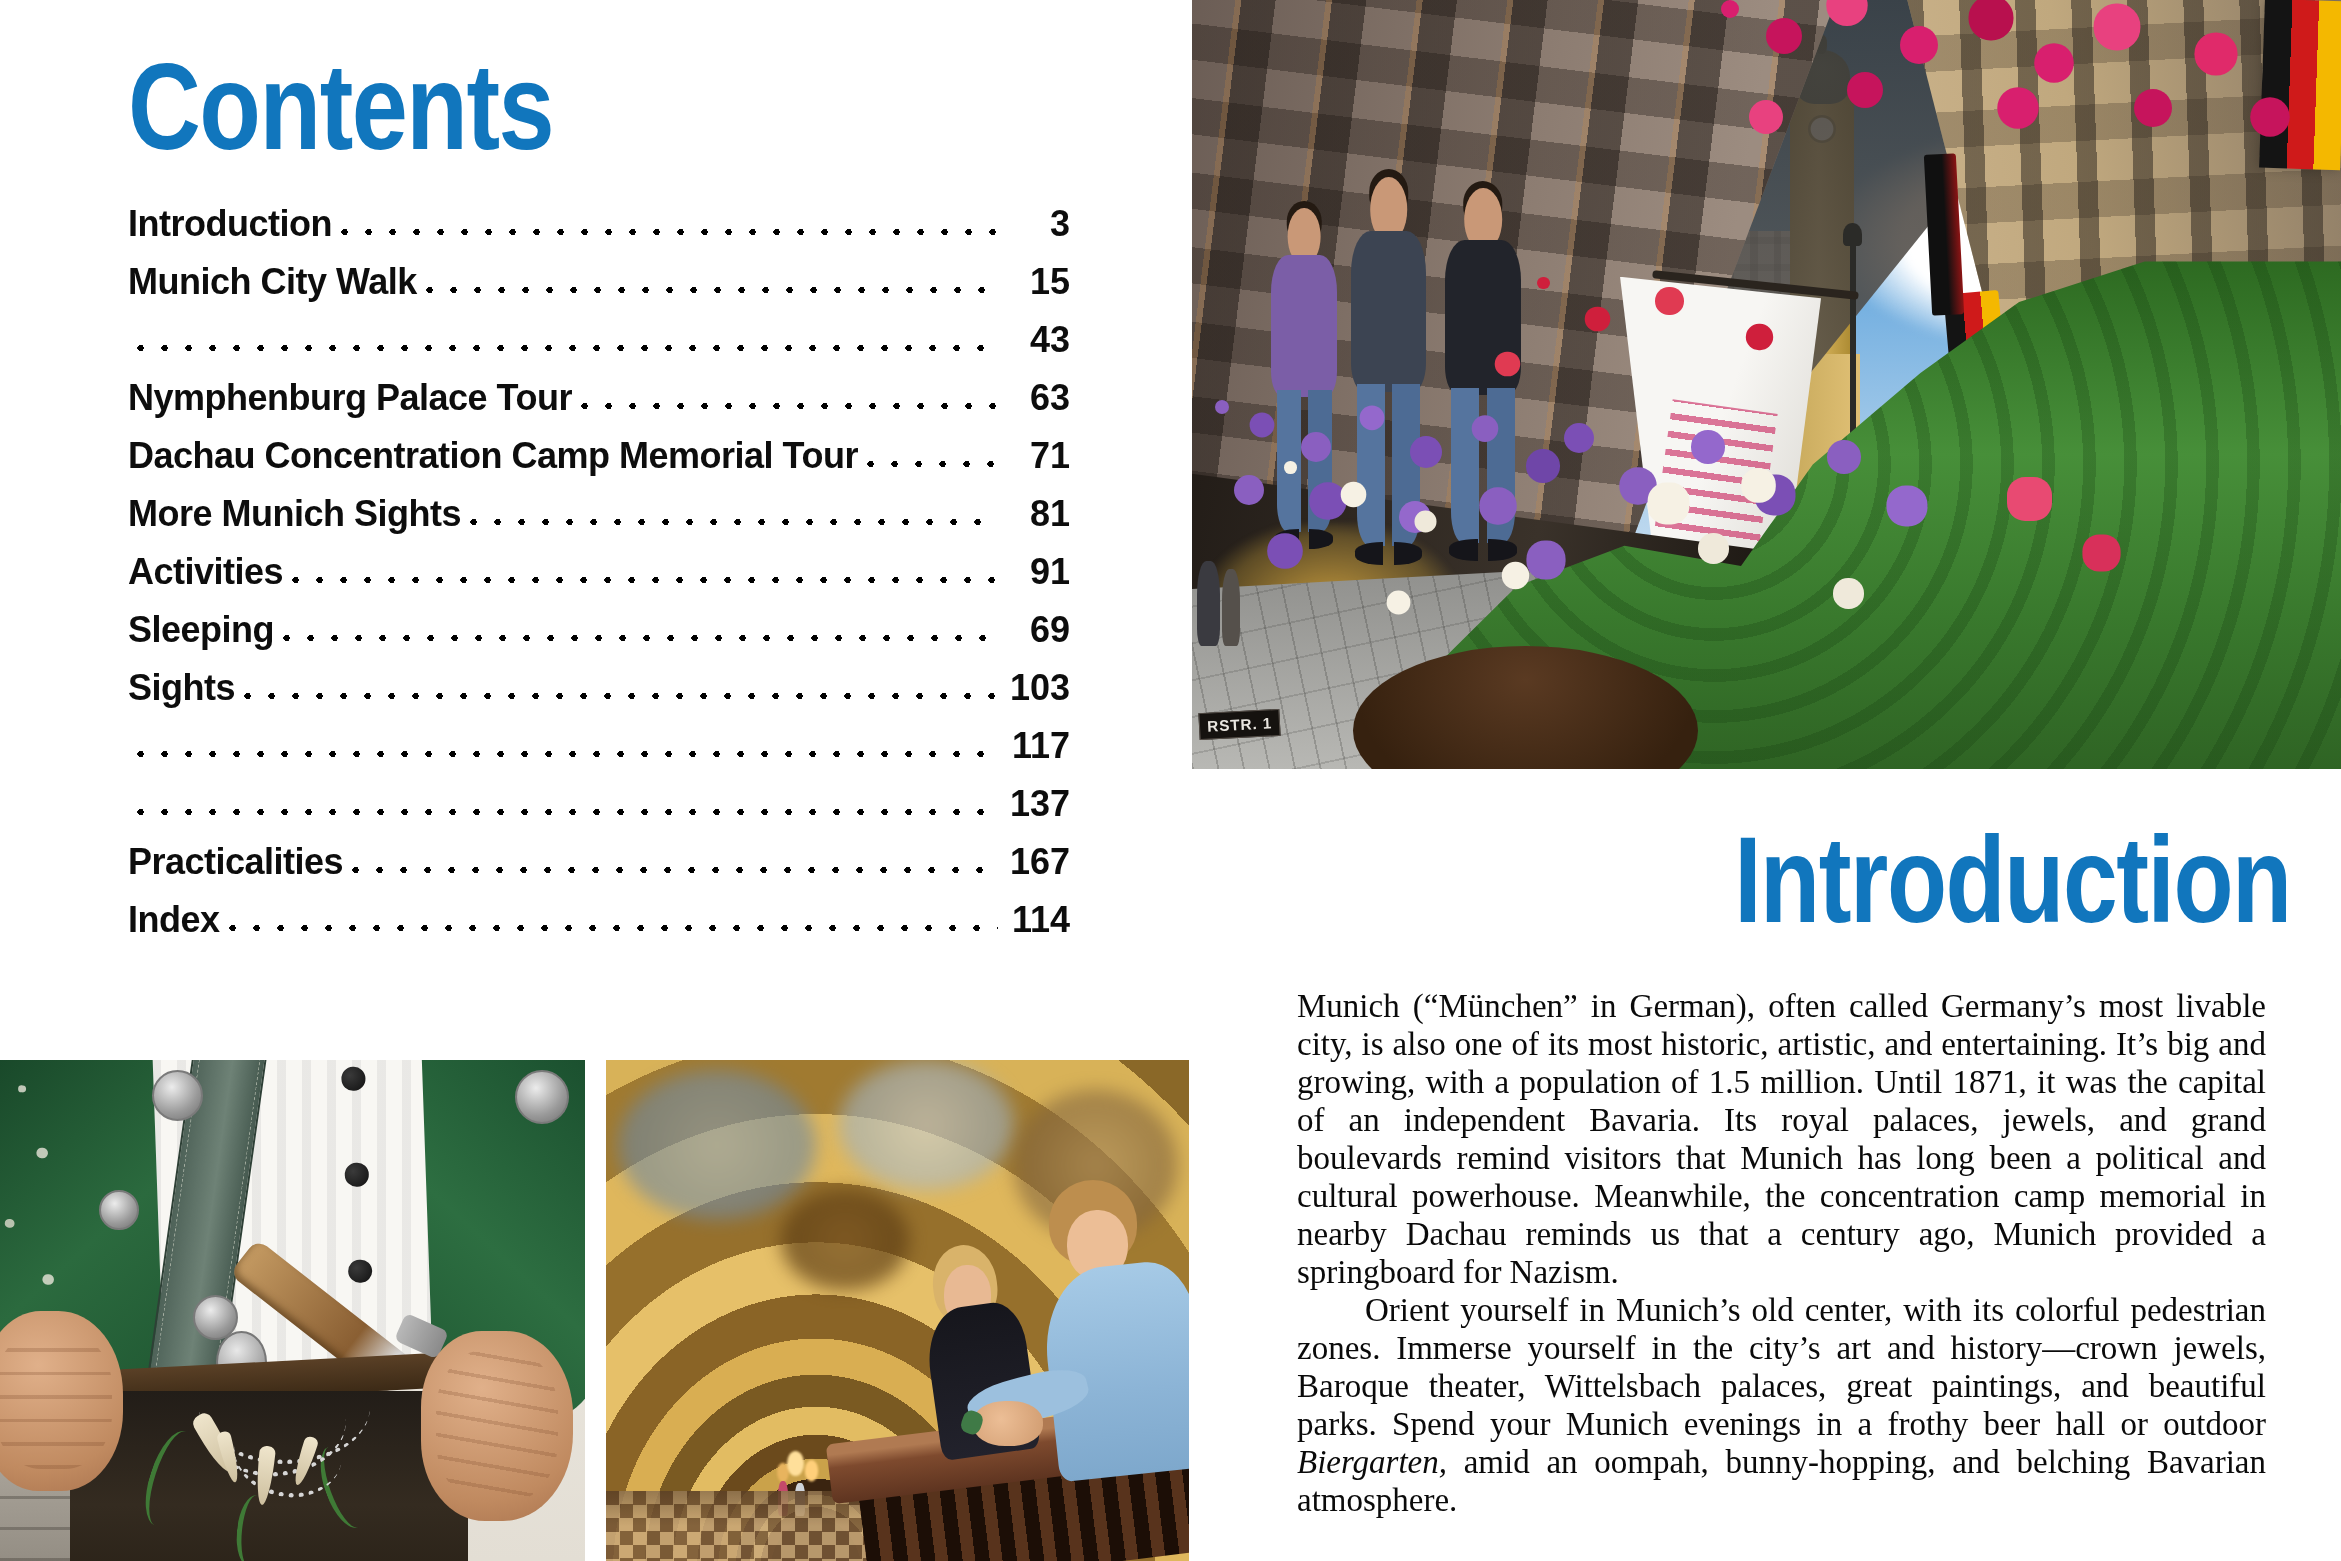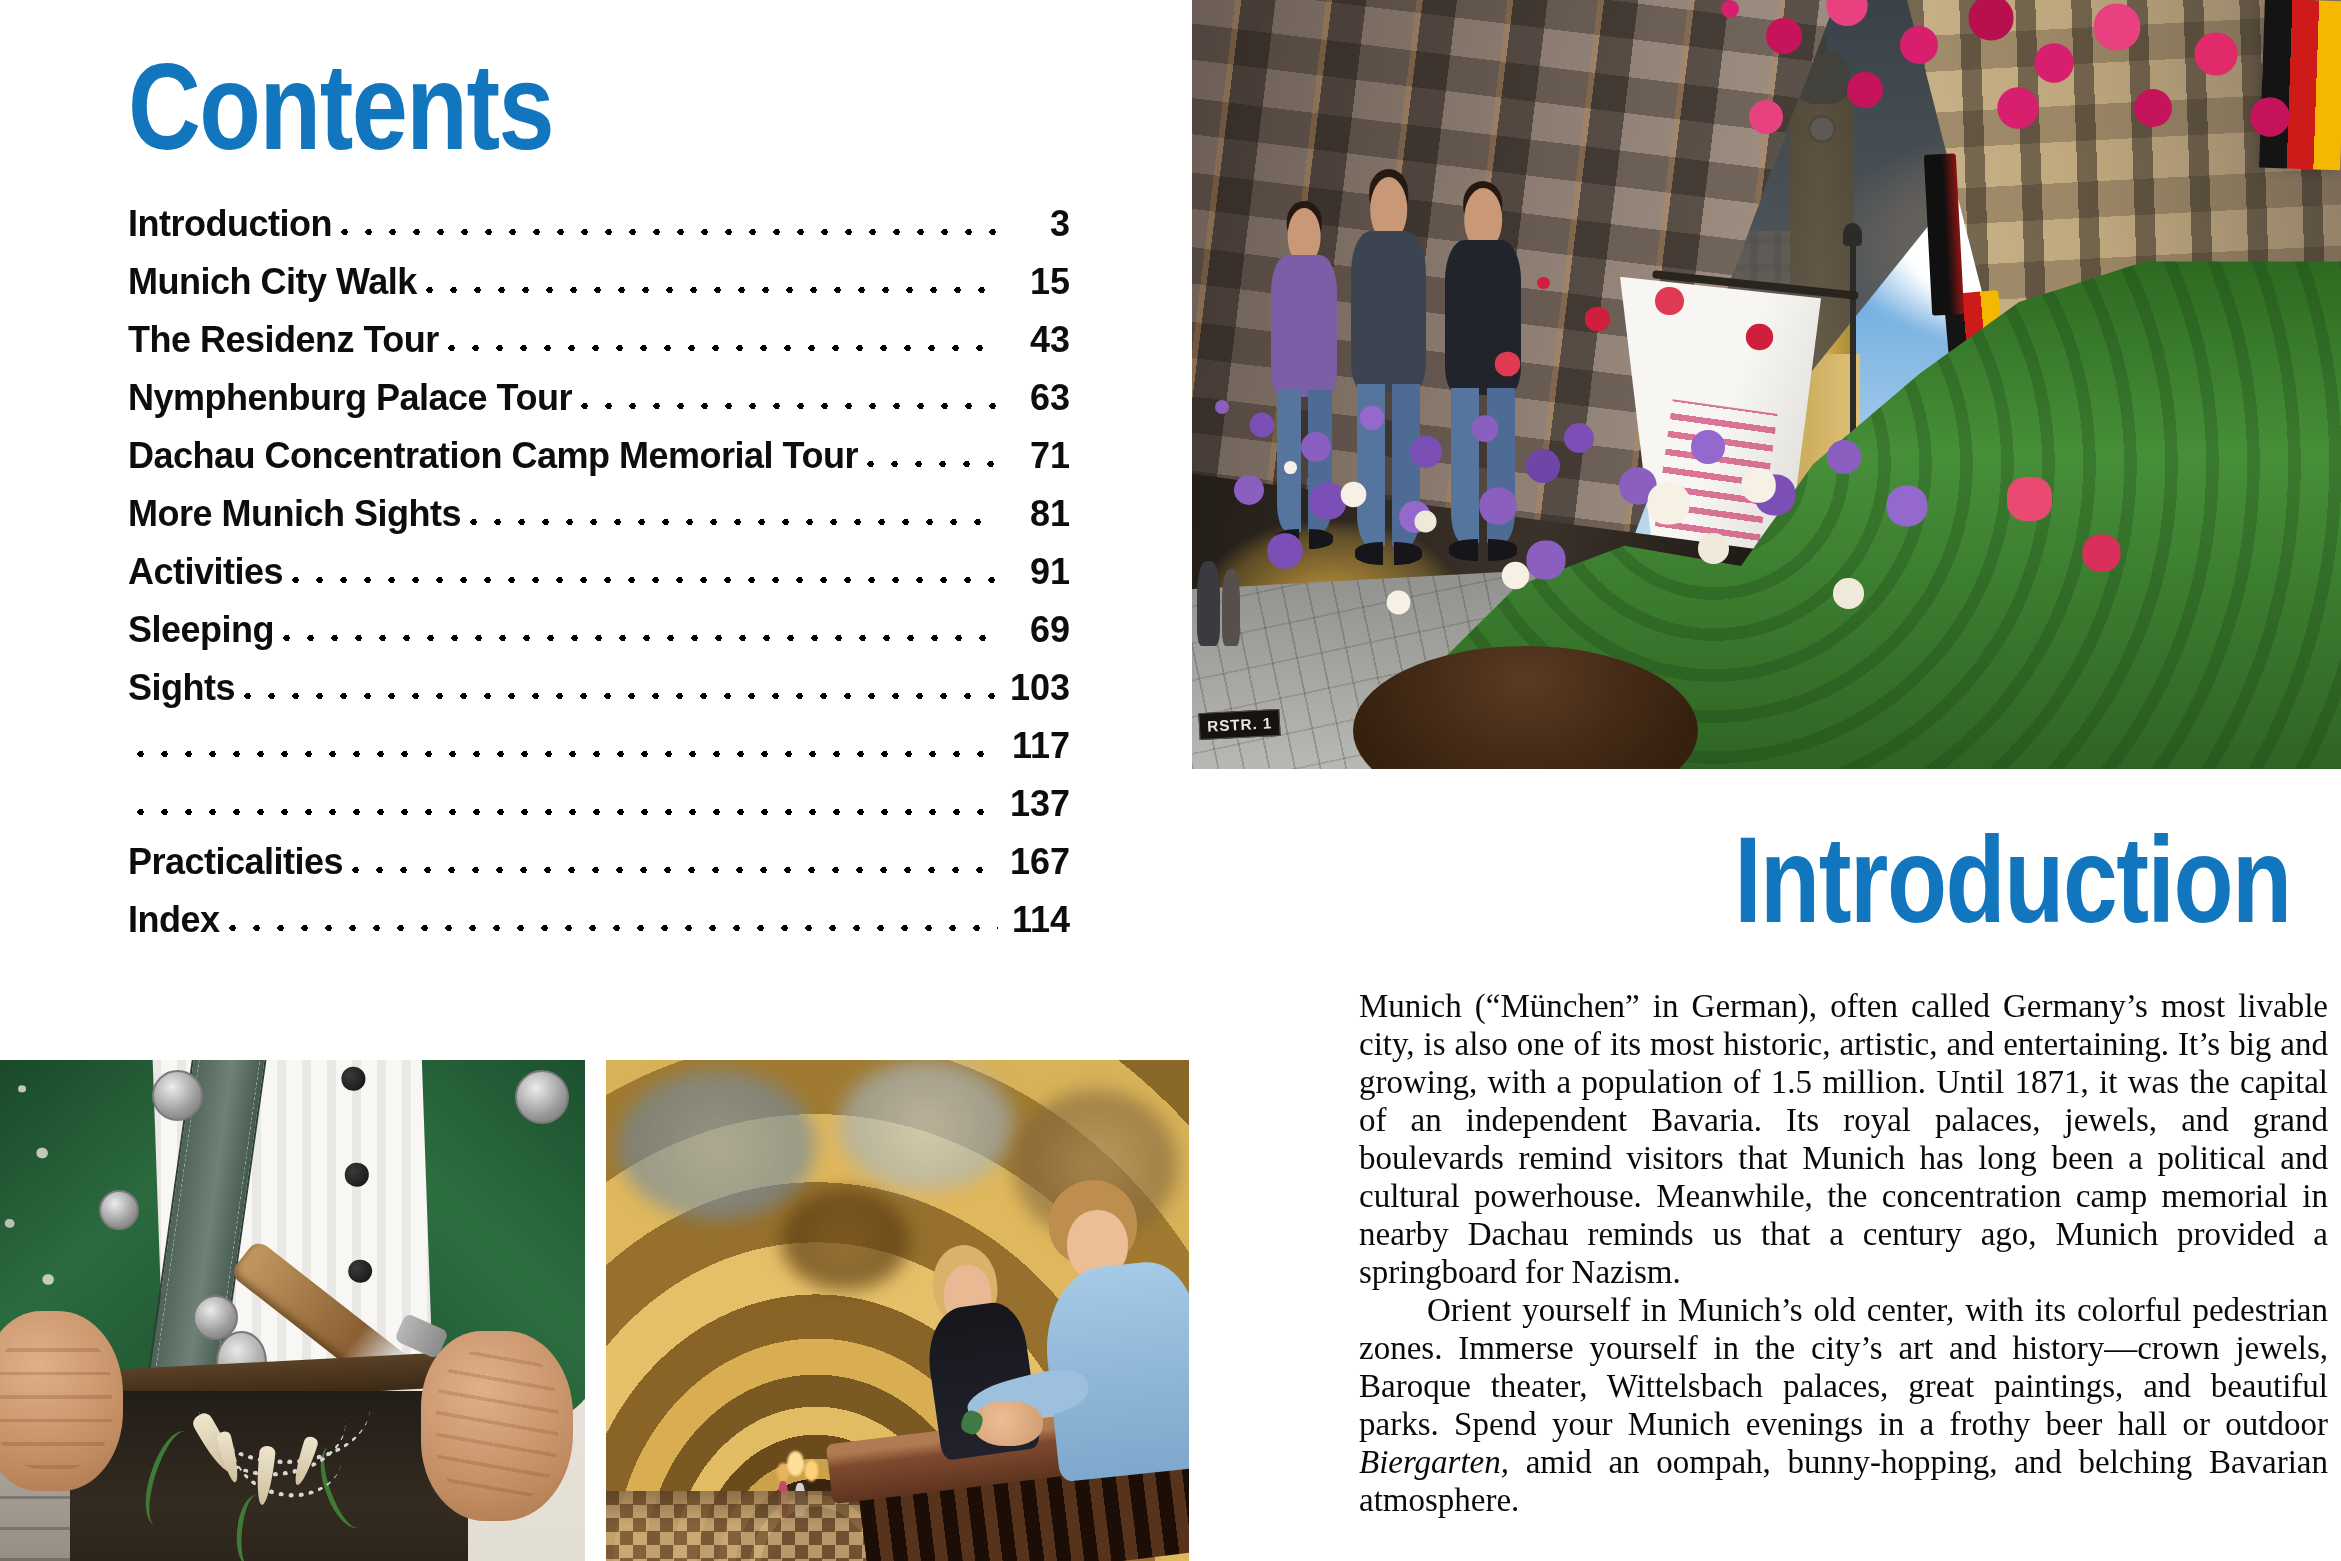--- a/index.html
+++ b/index.html
@@ -15,21 +15,21 @@
   .toc-row{height:58px;line-height:58px;display:flex;align-items:baseline;}
   .toc-label{font-size:36px;font-weight:bold;letter-spacing:-0.5px;white-space:nowrap;}
   .toc-dots{flex:1;height:8px;margin:0 7.2px 0 9px;
     background:radial-gradient(circle 3.2px at 3.6px 4px,#000 98%,rgba(0,0,0,0)) repeat-x;
     background-size:24px 8px;}
   .toc-page{font-size:36px;font-weight:bold;min-width:65px;text-align:right;}
 
   
   .intro-title{right:79px;top:818px;font-size:123px;font-weight:bold;color:var(--blue);
     letter-spacing:-1.8px;transform:scaleX(.80);transform-origin:right top;white-space:nowrap;line-height:1;}
-  .intro-body{left:1359px;top:987px;width:969px;font-family:"Liberation Serif",serif;
+  .intro-body{left:1297px;top:987px;width:969px;font-family:"Liberation Serif",serif;
     font-size:33px;line-height:38px;text-align:justify;color:#0a0a0a;}
   .intro-body p{margin:0;}
   .intro-body p.p2{text-indent:68px;}
 
   
   .photo{overflow:hidden;}
   .street{left:1192px;top:0;width:1150px;height:769px;background:linear-gradient(180deg,#2e7cc0,#5ea3dc 30%,#9cc6e8 55%,#cfe2f2 78%,#e9f2f8);}
   .cloud{background:radial-gradient(ellipse at 50% 50%,#fff 0 52%,rgba(255,255,255,0) 74%);filter:blur(4.5px);}
   .cl1{left:56%;top:16%;width:44%;height:30%;}
   .cl2{left:72%;top:-6%;width:30%;height:20%;}
@@ -215,21 +215,20 @@
       <span class="toc-label">Introduction</span>
       <span class="toc-dots"></span>
       <span class="toc-page">3</span>
     </div>
     <div class="toc-row">
       <span class="toc-label">Munich City Walk</span>
       <span class="toc-dots"></span>
       <span class="toc-page">15</span>
     </div>
     <div class="toc-row">
-      <span class="toc-label">The Residenz Tour</span>
       <span class="toc-dots"></span>
       <span class="toc-page">43</span>
     </div>
     <div class="toc-row">
       <span class="toc-label">Nymphenburg Palace Tour</span>
       <span class="toc-dots"></span>
       <span class="toc-page">63</span>
     </div>
     <div class="toc-row">
       <span class="toc-label">Dachau Concentration Camp Memorial Tour</span>

